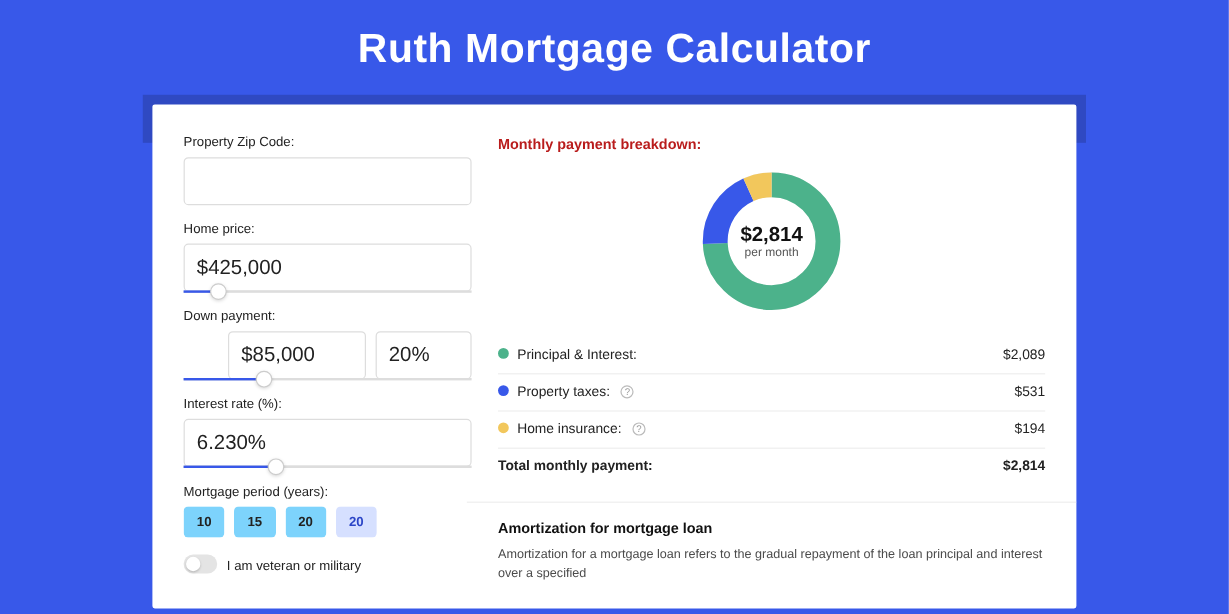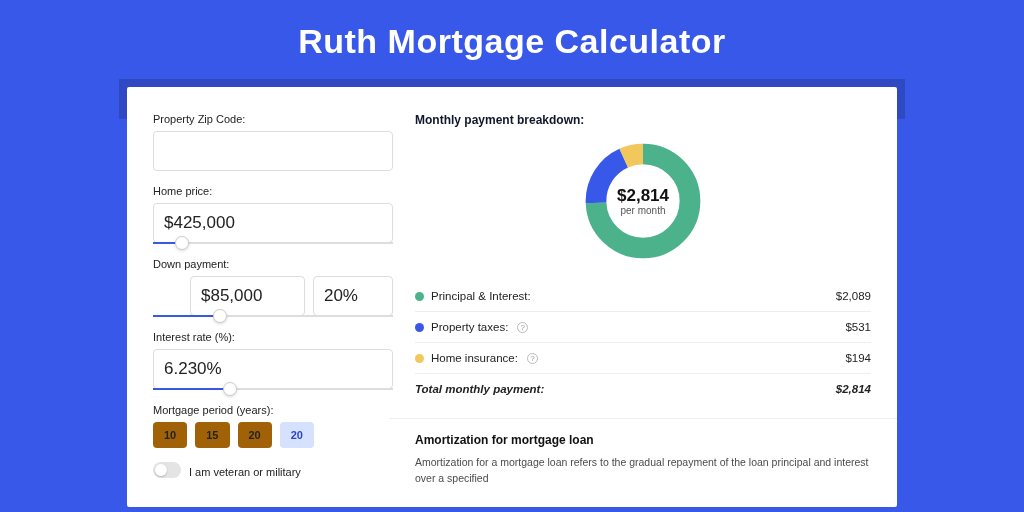--- a/index.html
+++ b/index.html
@@ -89,21 +89,21 @@
     box-shadow: 0 1px 3px rgba(0,0,0,0.15);
   }
 
   .dp-row { display: flex; gap: 8px; padding-left: 37px; }
   .dp-row .fld:first-child { flex: 1.6; }
   .dp-row .fld:last-child { flex: 1; }
 
   .period-row { display: flex; gap: 8px; }
   .period-btn {
     border: 1px solid transparent;
-    background: #a16207;
+    background: #7dd3fc;
     border-radius: 4px;
     padding: 6px 10px;
     font-size: 11px;
     font-weight: 600;
     color: #222;
     cursor: pointer;
   }
   .period-btn.active {
     background: #d6e0ff;
     color: #2b45c7;
@@ -120,41 +120,41 @@
   .toggle-knob {
     width: 12px; height: 12px;
     background: #fff;
     border-radius: 50%;
     position: absolute;
     top: 2px; left: 2px;
     box-shadow: 0 1px 2px rgba(0,0,0,0.2);
   }
   .toggle-text { font-size: 11px; color: #222; }
 
-  .r-title { font-size: 12px; font-weight: 700; color: #0f172a; margin-bottom: 12px; }
+  .r-title { font-size: 12px; font-weight: 700; color: #b91c1c; margin-bottom: 12px; }
 
   .donut-wrap { display:flex; justify-content:center; margin: 6px 0 18px; }
   .donut { width: 124px; height: 124px; position: relative; }
   .donut svg { width: 124px; height: 124px; transform: rotate(-90deg); }
   .donut-center {
     position:absolute; top:0; left:0; right:0; bottom:0;
     display:flex; flex-direction:column; align-items:center; justify-content:center;
   }
   .donut-center .amt { font-size: 17px; font-weight: 800; color:#111; }
   .donut-center .per { font-size: 10px; color:#555; margin-top:-1px; }
 
   .leg-row {
     display:flex; align-items:center; justify-content:space-between;
     padding: 9px 0;
     border-bottom: 1px solid #eee;
     font-size: 11.5px;
     color: #222;
   }
-  .leg-row.total { font-weight: 700; border-bottom: none; font-style: italic; }
-  .leg-left { display:flex; align-items:center; gap:7px; }
+  .leg-row.total { font-weight: 700; border-bottom: none; }
+  .leg-left { display:flex; align-items:flex-start; gap:7px; }
   .dot { width:9px; height:9px; border-radius:50%; display:inline-block; }
   .info-ic {
     width:11px; height:11px; border:1px solid #bbb; border-radius:50%;
     font-size:8px; line-height:10px; text-align:center; color:#999; display:inline-block;
     margin-left:2px;
   }
 
   .divider { height:1px; background:#eee; margin: 14px -26px; }
   .amort-title { font-size: 12px; font-weight: 700; color:#111; margin-bottom: 8px; padding: 0; }
   .amort-body { font-size: 10.5px; color:#4b4b4b; line-height:1.5; }

